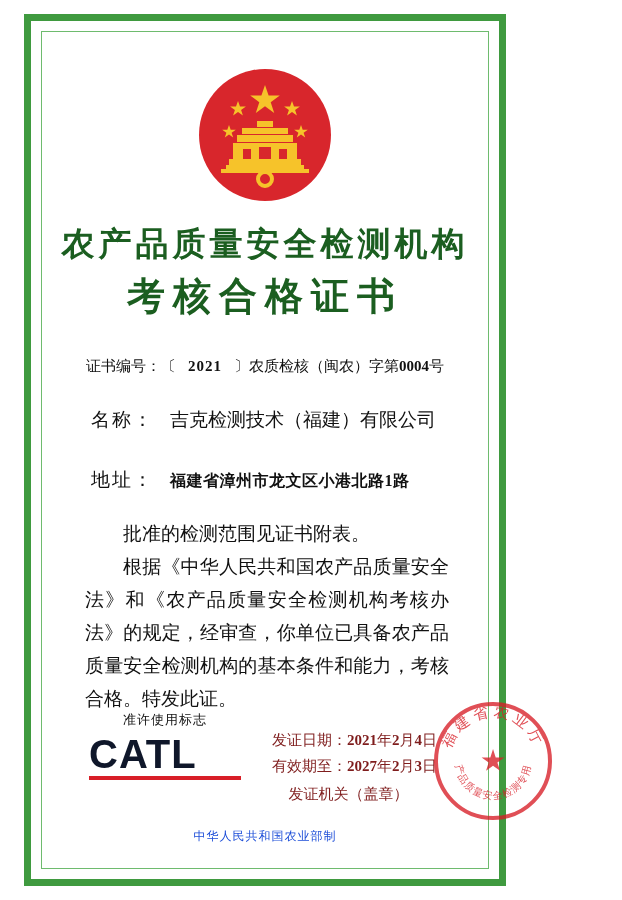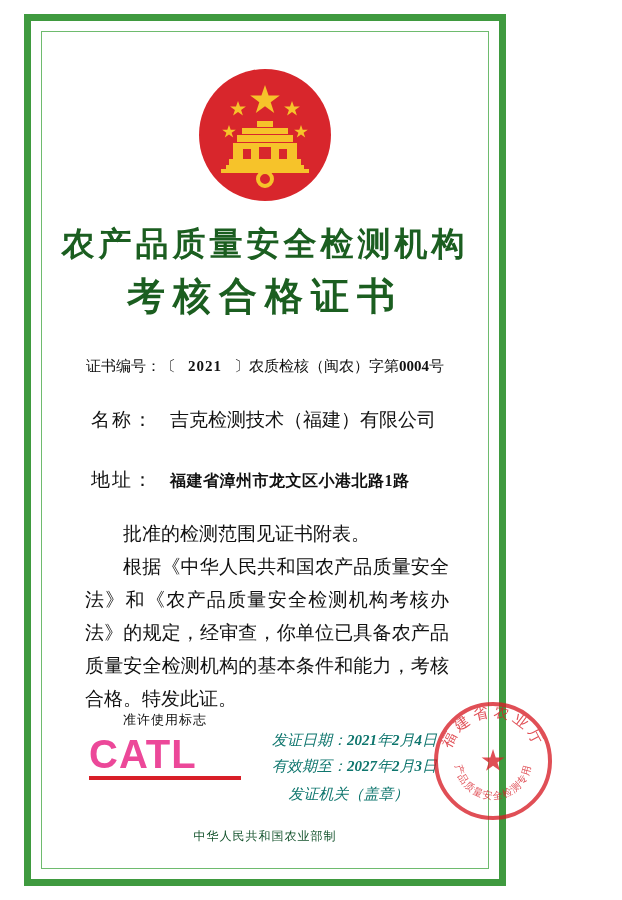--- a/index.html
+++ b/index.html
@@ -148,41 +148,40 @@
     position: absolute;
     left: 58px;
     top: 712px;
     width: 180px;
     height: 60px;
   }
   .mark-logo .catl {
     font-family: "Liberation Sans", sans-serif;
     font-weight: bold;
     font-size: 40px;
-    color: #ec4899;
+    color: #0f172a;
     letter-spacing: 1px;
     line-height: 42px;
   }
   .mark-logo .catl-underline {
     width: 152px;
     height: 4px;
     background: #d81e27;
     margin-top: 1px;
   }
 
   
   .dates {
     position: absolute;
     right: 62px;
     top: 706px;
     font-size: 15px;
-    color: #0f766e;
+    color: #7f1d1d;
     text-align: right;
     line-height: 26px;
-    font-style: italic;
   }
   .dates .row { white-space: nowrap; }
   .dates .strong { font-weight: bold; }
   .dates .issuer {
     text-align: center;
     padding-right: 12px;
     padding-top: 2px;
   }
 
   
@@ -196,21 +195,21 @@
   }
 
   
   .footer {
     position: absolute;
     left: 0;
     right: 0;
     bottom: 34px;
     text-align: center;
     font-size: 12px;
-    color: #14532d;
+    color: #1d4ed8;
     letter-spacing: 1px;
   }
 </style>
 </head>
 <body>
 
 <div class="certificate">
   <div class="inner-rule"></div>
 
   <div class="emblem-wrap">

